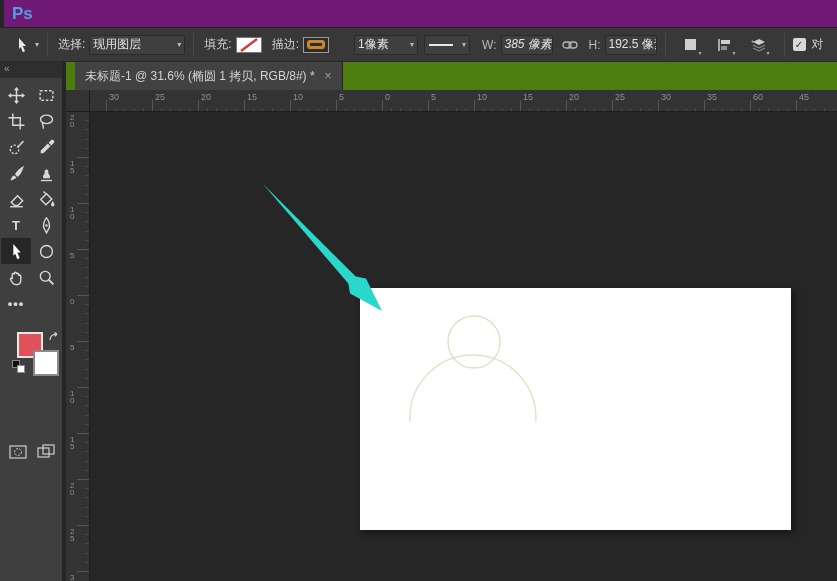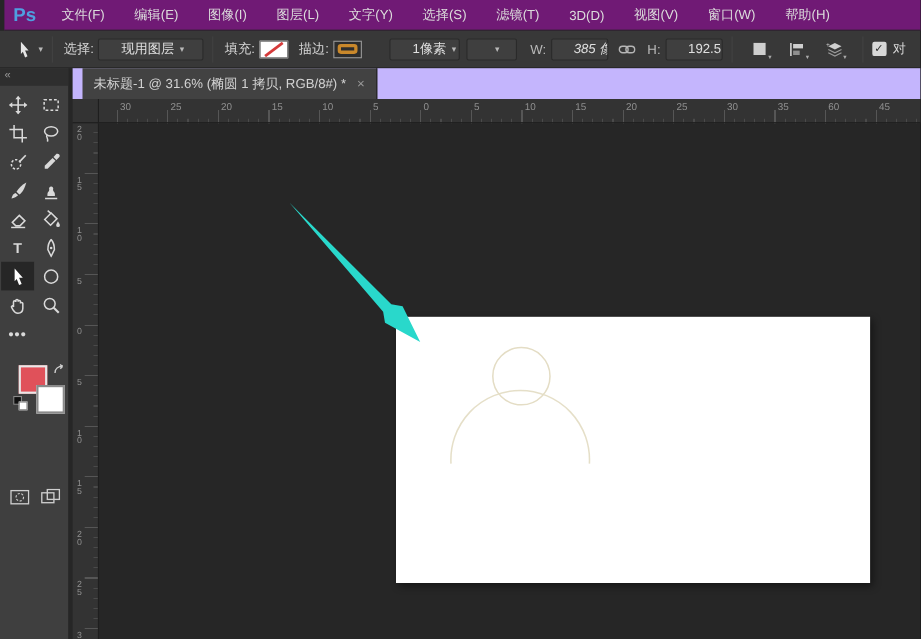--- a/index.html
+++ b/index.html
@@ -13,34 +13,34 @@
   .ps-logo { font-weight:bold; font-size:17px; margin:0 14px 0 8px; letter-spacing:0; }
   .menu-items { display:flex; align-items:center; }
   .menu-item { font-size:12px; color:#dcdcdc; padding:0 9px; margin-right:9px; cursor:default; }
 
   
   .options-bar { position:absolute; left:0; top:28px; width:837px; height:34px;
     background:#383838; border-bottom:1px solid #282828; display:flex; align-items:center; font-size:12px; color:#d6d6d6; }
   .ob-sep { width:1px; height:24px; background:#2b2b2b; border-right:1px solid #484848; margin:0 8px; flex:none; }
   .ob-label { margin:0 4px 0 2px; white-space:nowrap; flex:none; }
   .ob-field { background:#3f3f3f; border:1px solid #2a2a2a; border-radius:2px; height:20px;
-    display:flex; align-items:center; padding:0 20px; color:#e0e0e0; white-space:nowrap; overflow:hidden; flex:none; }
+    display:flex; align-items:center; padding:0 3px; color:#e0e0e0; white-space:nowrap; overflow:hidden; flex:none; }
   .chev { font-size:8px; color:#b8b8b8; margin-left:auto; padding-left:5px; }
   .tool-preset { display:flex; align-items:center; margin-left:14px; flex:none; }
   .swatch { width:26px; height:16px; border:1px solid #777; background:#fff; position:relative; flex:none; }
   .swatch svg { display:block; }
   .stroke-swatch { background:#2d2d2d; display:flex; align-items:center; justify-content:center; }
   .stroke-ring { width:18px; height:9px; border-radius:3px; }
   .icon-btn { position:relative; width:22px; height:22px; display:flex; align-items:center; justify-content:center; flex:none; margin:0 6px; }
   .icon-btn .dd { position:absolute; right:0; bottom:0; font-size:6px; color:#aaa; }
   .checkbox { width:13px; height:13px; background:#d8d8d8; border-radius:2px; display:flex;
     align-items:center; justify-content:center; font-size:10px; color:#2b2b2b; font-weight:bold; flex:none; }
 
   
-  .tab-bar { position:absolute; left:66px; top:62px; width:771px; height:28px; background:#c4b5fd; display:flex; }
+  .tab-bar { position:absolute; left:66px; top:62px; width:771px; height:28px; background:#4d7c0f; display:flex; }
   .doc-tab { margin-left:9px; height:28px; background:#424242; border-right:1px solid #232323;
     display:flex; align-items:center; padding:0 10px; font-size:12px; color:#d2d2d2; white-space:nowrap; }
   .doc-tab .close { margin-left:10px; color:#9c9c9c; font-size:12px; }
 
   
   .tools-panel { position:absolute; left:0; top:62px; width:62px; height:519px; background:#3f3f3f; }
   .tools-head { height:16px; background:#2e2e2e; color:#9a9a9a; font-size:10px; padding:1px 4px; }
   .tool-grid { display:grid; grid-template-columns:30px 30px; justify-content:center; margin-top:4px; }
   .tool { width:30px; height:26px; display:flex; align-items:center; justify-content:center; color:#d9d9d9; }
   .tool svg { width:17px; height:17px; }
@@ -85,33 +85,20 @@
   .canvas-doc svg, .anno svg { display:block; }
   .anno { position:absolute; left:66px; top:90px; width:771px; height:491px; pointer-events:none; }
 </style>
 </head>
 <body>
 
 <div id="frame">
 
   <div class="menu-bar">
     <span class="ps-logo" style="color: rgb(79, 159, 224);">Ps</span>
-    <div class="menu-items">
-        <span class="menu-item">文件(F)</span>
-        <span class="menu-item">编辑(E)</span>
-        <span class="menu-item">图像(I)</span>
-        <span class="menu-item">图层(L)</span>
-        <span class="menu-item">文字(Y)</span>
-        <span class="menu-item">选择(S)</span>
-        <span class="menu-item">滤镜(T)</span>
-        <span class="menu-item">3D(D)</span>
-        <span class="menu-item">视图(V)</span>
-        <span class="menu-item">窗口(W)</span>
-        <span class="menu-item">帮助(H)</span>
-      </div>
   </div>
 
   <div class="options-bar">
     <div class="tool-preset">
       <svg width="16" height="16" viewBox="0 0 16 16">
         <path d="M5 1 L12 9 H8.8 L11 14.2 L8.8 15.2 L6.8 10 L5 12 Z" fill="#e6e6e6"></path>
       </svg>
       <span class="chev">▾</span>
     </div>
     <div class="ob-sep"></div>

